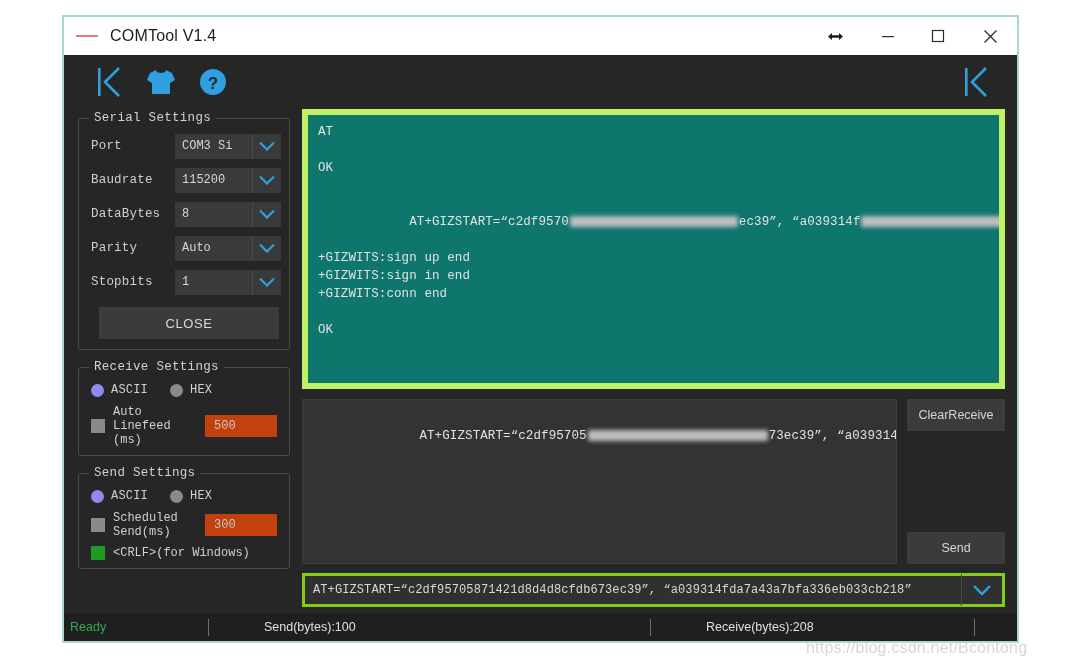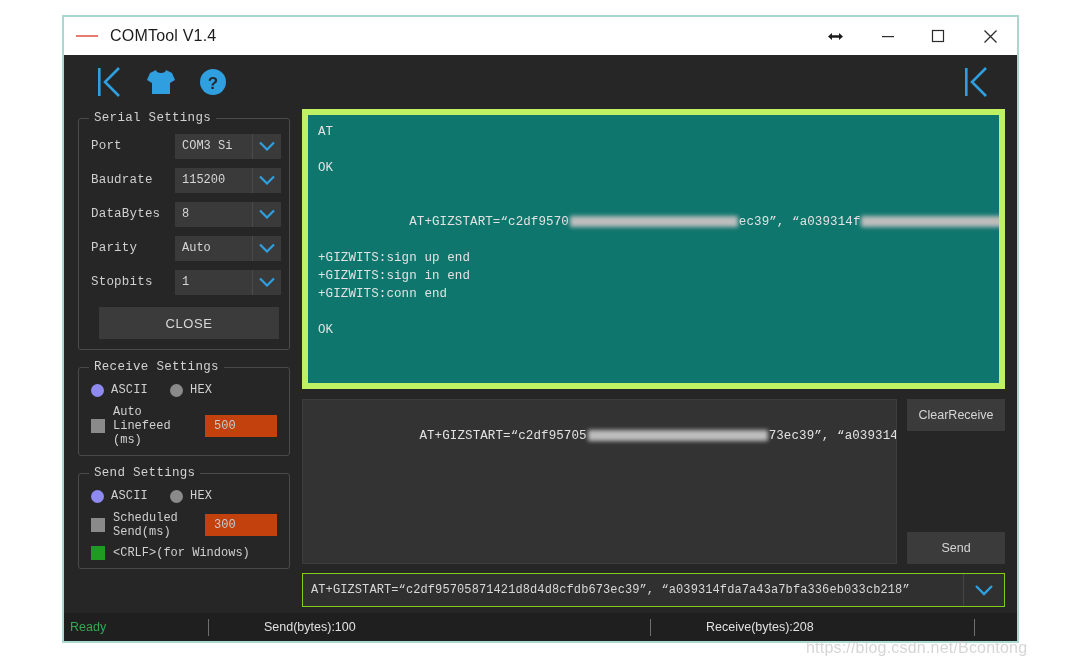--- a/index.html
+++ b/index.html
@@ -347,21 +347,21 @@
     font-family: "Liberation Sans", sans-serif;
     cursor: pointer;
   }
 
   .cmdbar {
     flex: 0 0 34px;
     height: 34px;
     margin-top: 9px;
     margin-bottom: 6px;
     background: #303030;
-    border: 1px solid #84cc16;
+    border: 3px solid #84cc16;
     box-sizing: border-box;
     display: flex;
     align-items: center;
   }
   .cmdbar .cmdtext {
     flex: 1 1 auto;
     padding-left: 8px;
     font-family: "Liberation Mono", monospace;
     font-size: 12px;
     color: #d8d8d8;

